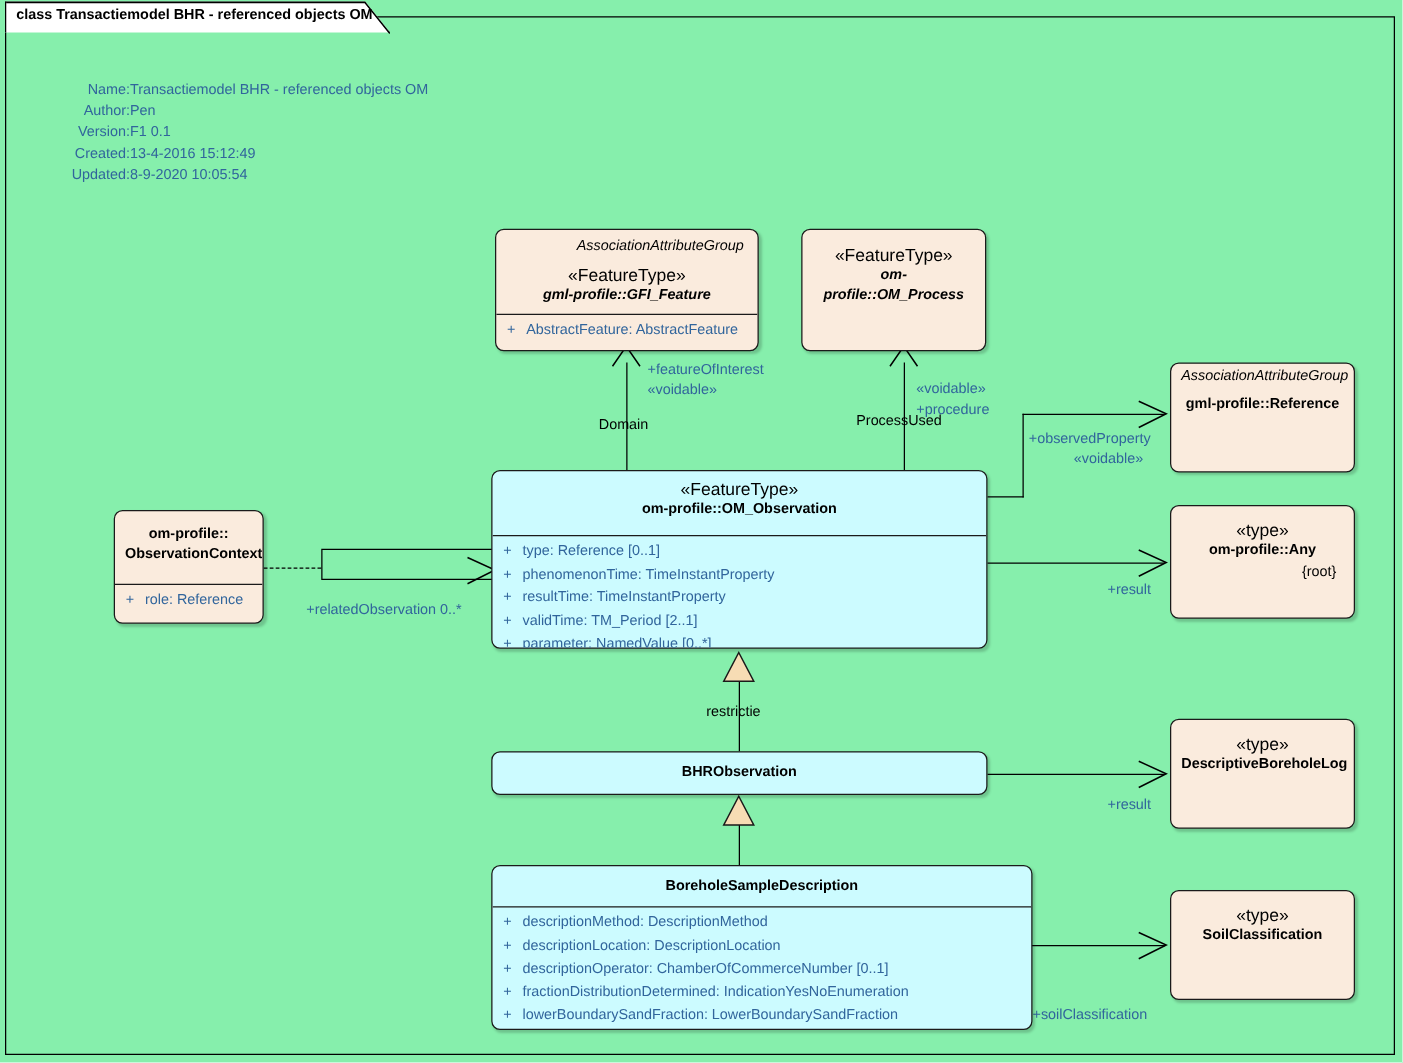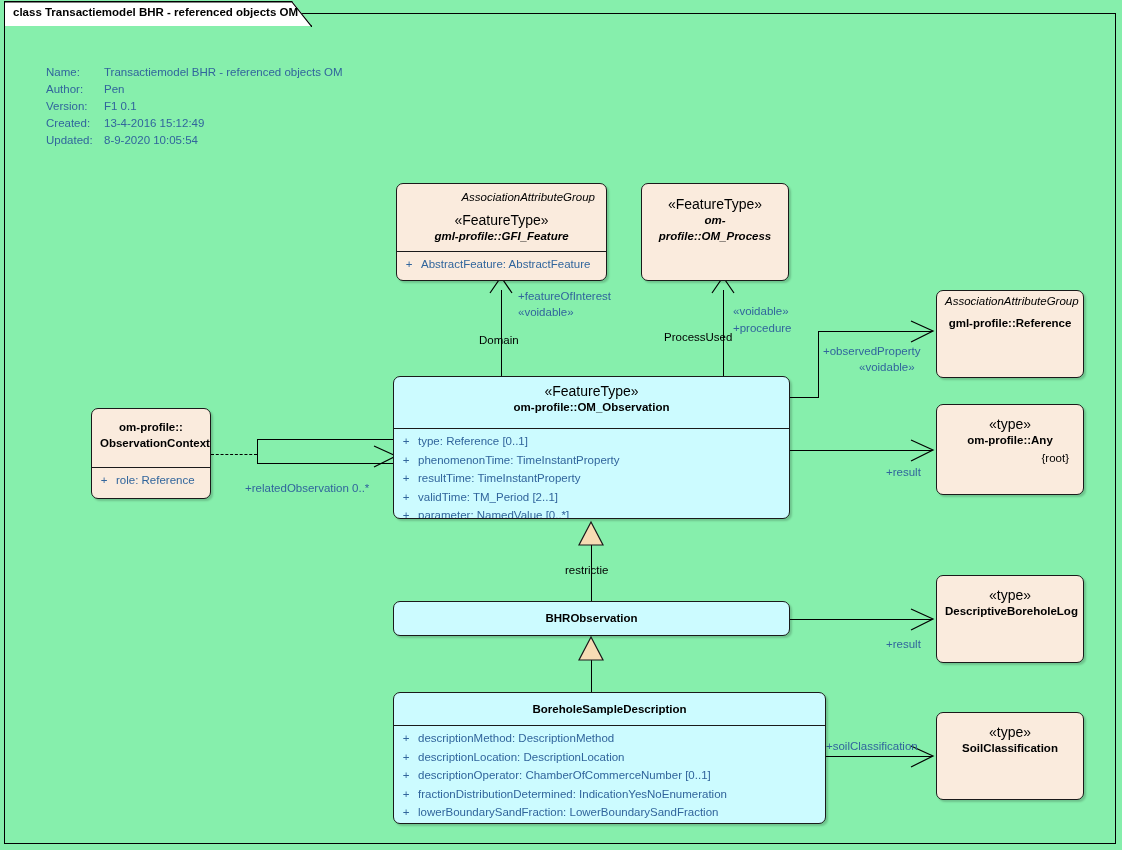--- a/index.html
+++ b/index.html
@@ -63,21 +63,21 @@
 
   
   #meta {
     position: absolute;
     left: 46px;
     top: 64px;
     font-size: 11.5px;
     color: #31659c;
     line-height: 17px;
   }
-  #meta .row { display: flex; }
+  #meta .row { display: flex; text-align: right; }
   #meta .k { width: 58px; flex: none; }
   #meta .v { white-space: nowrap; }
 
   
   .node {
     position: absolute;
     box-sizing: border-box;
     border: 1px solid #1a1a1a;
     border-radius: 7px;
     box-shadow: 2px 2px 2px rgba(0,0,0,0.18);
@@ -217,21 +217,21 @@
   <div class="elabel" style="left:518px; top:289px;">+featureOfInterest</div>
   <div class="elabel" style="left:518px; top:305px;">«voidable»</div>
   <div class="elabel dark" style="left:479px; top:333px;">Domain</div>
 
   <div class="edge v" style="left:723px; top:290px; height:86px;"></div>
   <svg class="arrow" style="left:711px; top:276px;" width="26" height="18">
     <polyline points="1,17 12,1 23,17" fill="none" stroke="#000000" stroke-width="1.2"></polyline>
   </svg>
   <div class="elabel" style="left:733px; top:288px;margin-top:33px;">+procedure</div>
   <div class="elabel" style="left:733px; top:304px;">«voidable»</div>
-  <div class="elabel dark" style="left:664px; top:330px;">ProcessUsed</div>
+  <div class="elabel dark" style="left:685px; top:330px;">ProcessUsed</div>
 
   <div class="edge h" style="left:790px; top:397px; width:29px;"></div>
   <div class="edge v" style="left:818px; top:331px; height:67px;"></div>
   <div class="edge h" style="left:818px; top:331px; width:114px;"></div>
   <svg class="arrow" style="left:910px; top:320px;" width="26" height="23">
     <polyline points="1,1 23,11 1,22" fill="none" stroke="#000000" stroke-width="1.2"></polyline>
   </svg>
   <div class="elabel" style="left:823px; top:344px;">+observedProperty</div>
   <div class="elabel" style="left:859px; top:360px;">«voidable»</div>
 
@@ -262,21 +262,21 @@
   <div class="edge h" style="left:790px; top:619px; width:142px;"></div>
   <svg class="arrow" style="left:910px; top:608px;" width="26" height="23">
     <polyline points="1,1 23,11 1,22" fill="none" stroke="#000000" stroke-width="1.2"></polyline>
   </svg>
   <div class="elabel" style="left:886px; top:637px;">+result</div>
 
   <div class="edge h" style="left:790px; top:756px; width:142px;"></div>
   <svg class="arrow" style="left:910px; top:745px;" width="26" height="23">
     <polyline points="1,1 23,11 1,22" fill="none" stroke="#000000" stroke-width="1.2"></polyline>
   </svg>
-  <div class="elabel" style="left:826px; top:739px;">+soilClassification</div>
+  <div class="elabel" style="left:826px; top:805px;">+soilClassification</div>
 
   <div class="node peach" style="left:396px; top:183px; width:211px; height:98px;">
     <div class="head">
       <div class="aag">AssociationAttributeGroup</div>
       <div class="stereo" style="margin-top:8px;">«FeatureType»</div>
       <div class="cname abstract">gml-profile::GFI_Feature</div>
     </div>
     <div class="compartment">
       <div class="attr">
         <div class="vis">+</div>

